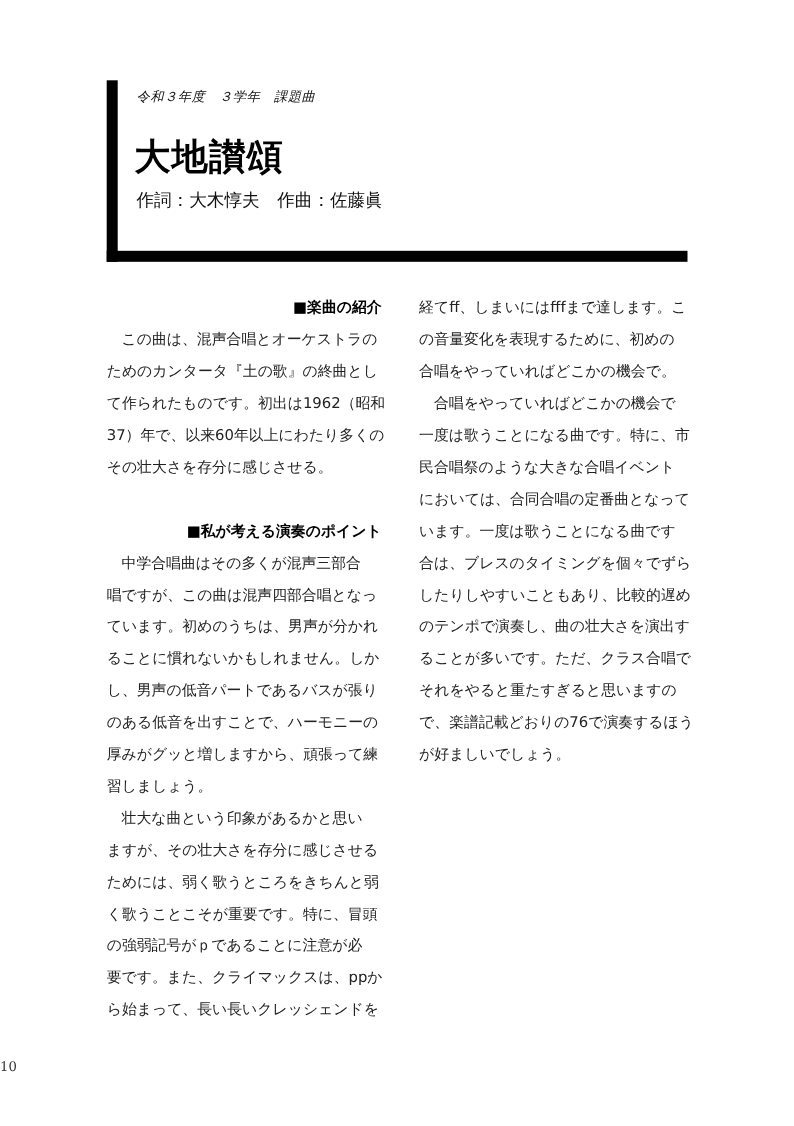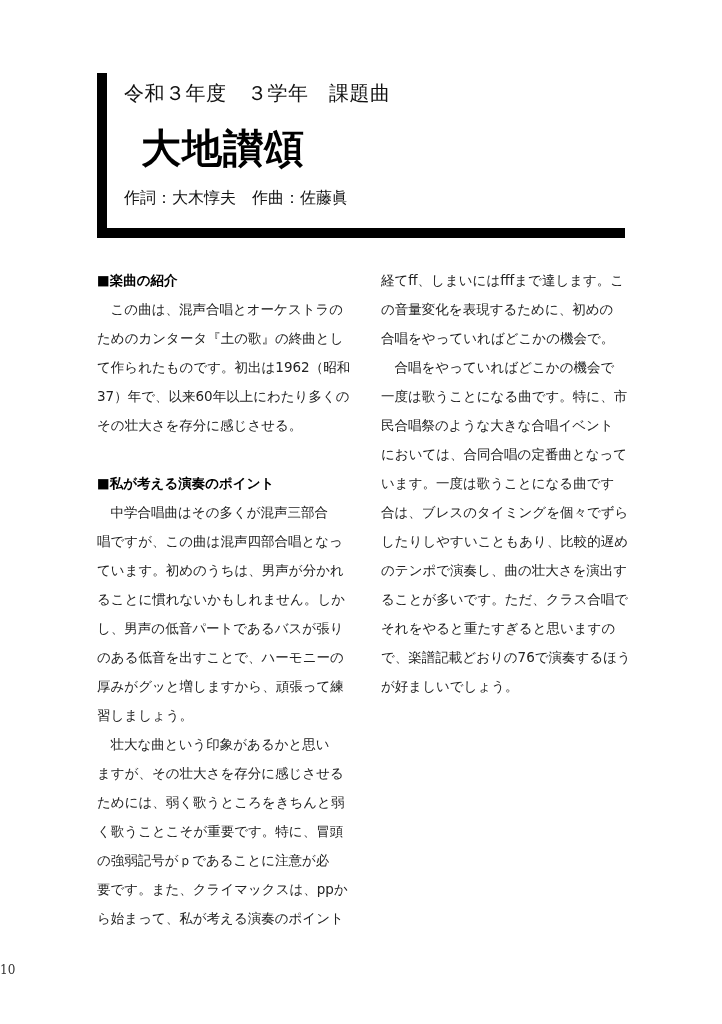--- a/index.html
+++ b/index.html
@@ -22,39 +22,39 @@
       width: 528px;
       height: 165px;
       border-left: 10px solid #000;
       border-bottom: 10px solid #000;
       box-sizing: border-box;
     }
     .subtitle {
       position: absolute;
       left: 124px;
       top: 80px;
-      font-size: 20px;
+      font-size: 12px;
       letter-spacing: 0.5px;
       white-space: pre;
       color: #111;
+      font-style: italic;
     }
     .title {
       position: absolute;
       left: 122px;
       top: 121px;
-      font-size: 40px;
+      font-size: 33px;
       font-weight: bold;
       letter-spacing: 1px;
       color: #000;
-      margin-left: 19px;
     }
     .credits {
       position: absolute;
       left: 124px;
-      top: 188px;
+      top: 172px;
       font-size: 16px;
       white-space: pre;
       color: #111;
     }
     .column {
       position: absolute;
       top: 266px;
       width: 250px;
       font-size: 13.5px;
       line-height: 29px;
@@ -66,20 +66,21 @@
       display: block;
       white-space: nowrap;
       height: 29px;
     }
     .section-heading {
       display: block;
       height: 29px;
       font-weight: bold;
       color: #000;
       white-space: nowrap;
+      text-align: right;
     }
     .spacer {
       display: block;
       height: 29px;
     }
     .page-number {
       position: absolute;
       left: 0;
       width: 722px;
       top: 963px;
@@ -113,21 +114,21 @@
   <span class="line">し、男声の低音パートであるバスが張り</span>
   <span class="line">のある低音を出すことで、ハーモニーの</span>
   <span class="line">厚みがグッと増しますから、頑張って練</span>
   <span class="line">習しましょう。</span>
   <span class="line">　壮大な曲という印象があるかと思い</span>
   <span class="line">ますが、その壮大さを存分に感じさせる</span>
   <span class="line">ためには、弱く歌うところをきちんと弱</span>
   <span class="line">く歌うことこそが重要です。特に、冒頭</span>
   <span class="line">の強弱記号がｐであることに注意が必</span>
   <span class="line">要です。また、クライマックスは、ppか</span>
-  <span class="line">ら始まって、私が考える演奏のポイント</span>
+  <span class="line">ら始まって、長い長いクレッシェンドを</span>
 </div>
 
 <div class="column col-right">
   <span class="line">経てff、しまいにはfffまで達します。こ</span>
   <span class="line">の音量変化を表現するために、初めの</span>
   <span class="line">合唱をやっていればどこかの機会で。</span>
   <span class="line">　合唱をやっていればどこかの機会で</span>
   <span class="line">一度は歌うことになる曲です。特に、市</span>
   <span class="line">民合唱祭のような大きな合唱イベント</span>
   <span class="line">においては、合同合唱の定番曲となって</span>

